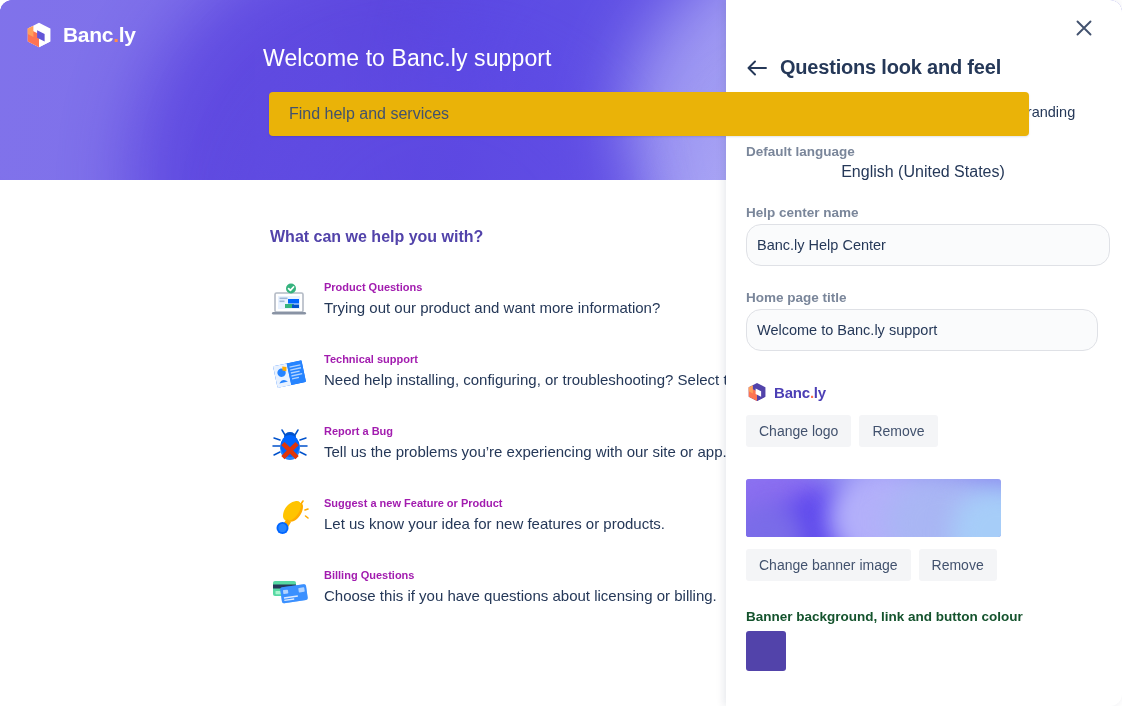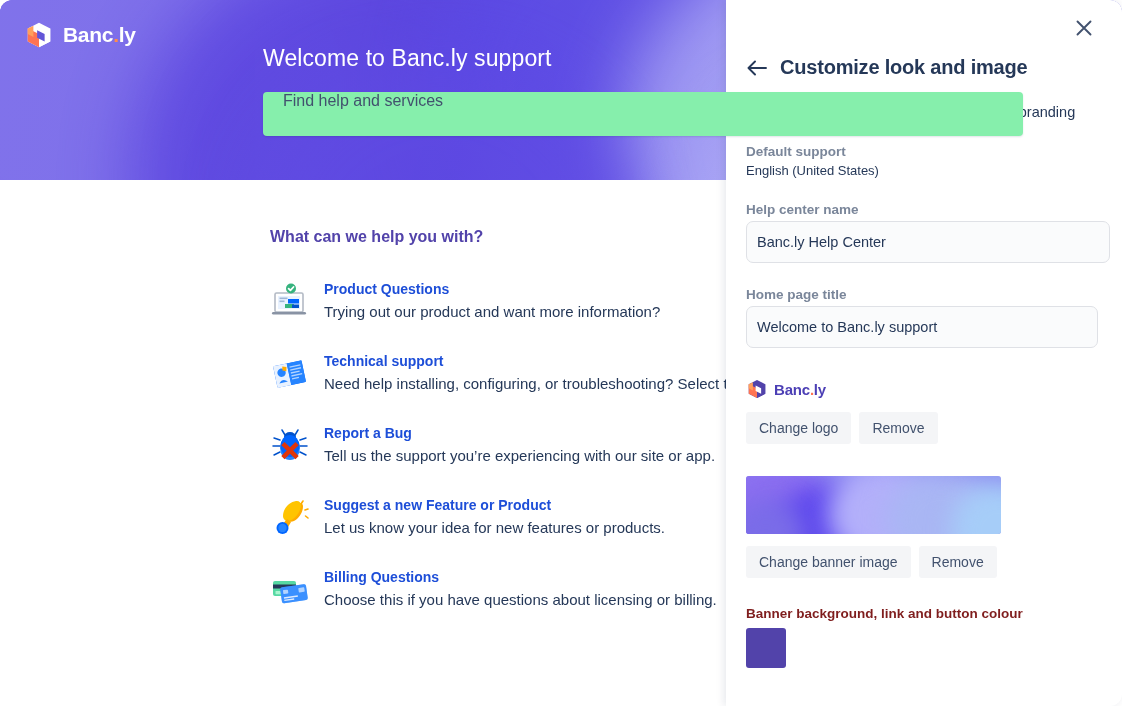--- a/index.html
+++ b/index.html
@@ -27,51 +27,51 @@
   .banner-shade { position:absolute; inset:0;
       background: linear-gradient(100deg, rgba(112,96,226,.30) 0%, rgba(90,70,220,.22) 42%, rgba(168,166,245,.10) 72%, rgba(160,170,242,.0) 100%); }
 
   .logo-wrap { position:absolute; left:24px; top:20px; display:flex; align-items:center; gap:9px; z-index:5; }
   .logo-mark { width:30px; height:30px; display:block; }
   .logo-text { font-size:21px; font-weight:bold; letter-spacing:-.3px; color:#ffffff; }
   .logo-text .dot { color:#ff8a4c; }
 
   .banner-inner { position:absolute; left:263px; top:0; width:820px; z-index:4; }
   .banner-title { margin-top:45px; font-size:23px; font-weight:400; color:#ffffff; letter-spacing:.1px; }
-  .search-box { margin-top:20px; width:760px; height:44px; background:#86efac; border-radius:4px;
-                display:flex; padding:0 20px;
-                box-shadow: 0 1px 2px rgba(9,30,66,.12); }
+  .search-box { margin-top:20px; width:760px; height:44px; background:#eab308; border-radius:4px;
+                display:flex; align-items:center; padding:0 20px;
+                box-shadow: 0 1px 2px rgba(9,30,66,.12); margin-left: 6px; }
   .search-box .ph { font-size:16px; color:#42526e; }
 
   .content { padding: 48px 0 0 270px; }
   .content-title { font-size:16px; font-weight:bold; color:#5243aa; margin-bottom:32px; }
   .topic { display:flex; align-items:flex-start; margin-bottom:28px; }
   .topic-icon { width:40px; height:40px; flex:0 0 40px; margin-right:14px; margin-top:4px; }
   .topic-body { padding-top:3px; }
-  .topic-title { font-size:14px; font-weight:bold; color:#1d4ed8; margin-bottom:6px; }
+  .topic-title { font-size:11px; font-weight:bold; color:#a21caf; margin-bottom:6px; }
   .topic-desc { font-size:15px; color:#253858; white-space:nowrap; }
 
   
   .panel { position:absolute; right:0; top:0; width:396px; height:706px; background:#ffffff;
            box-shadow: -2px 0 8px rgba(9,30,66,.10); border-top-right-radius:12px;
            border-bottom-right-radius:12px; overflow:hidden; }
   .panel-close { position:absolute; right:22px; top:12px; width:32px; height:32px;
                  display:flex; align-items:center; justify-content:center; cursor:pointer;
                  border-radius:3px; background:transparent; border:none; }
   .panel-inner { padding: 56px 22px 0 20px; }
   .panel-head { display:flex; align-items:center; gap:12px; }
   .back-btn { width:22px; height:22px; display:flex; align-items:center; justify-content:center;
               background:transparent; border:none; cursor:pointer; }
   .panel-title { font-size:20px; font-weight:bold; color:#253858; letter-spacing:-.2px; }
   .panel-sub { margin-top:25px; font-size:14.5px; color:#253858; }
 
   .field-label { font-size:13.5px; font-weight:bold; color:#7a869a; margin-top:24px; margin-bottom:4px; }
-  .field-static { font-size:13px; color:#253858; }
+  .field-static { font-size:16px; color:#253858;text-align:center; }
   .text-input { width:364px; height:42px; background:#fafbfc; border:1px solid #dfe1e6;
-                border-radius:7px; padding:0 10px; font-size:14.5px; color:#253858;
+                border-radius:15px; padding:0 10px; font-size:14.5px; color:#253858;
                 font-family:"Liberation Sans", sans-serif; outline:none; }
   .text-input.narrow { width:352px; }
 
   .panel-logo { display:flex; align-items:center; gap:6px; margin-top:30px; }
   .panel-logo .pl-mark { width:22px; height:22px; display:block; }
   .panel-logo .pl-text { font-size:15px; font-weight:bold; color:#4c3fb5; letter-spacing:-.2px; }
   .panel-logo .pl-text .dot { color:#ff7452; }
 
   .btn-row { display:flex; gap:8px; margin-top:12px; }
   .sec-btn { background:#f4f5f7; border:none; border-radius:3px; height:32px; padding:0 13px;
@@ -80,21 +80,21 @@
   .banner-thumb { margin-top:32px; width:255px; height:58px; border-radius:3px; overflow:hidden;
                   position:relative; background:#8d8bf0; }
   .banner-thumb .tb { position:absolute; border-radius:50%; filter: blur(12px); }
   .t1 { width:120px; height:100px; left:-32px; top:-18px; background:#8b6ef0; }
   .t2 { width:115px; height:105px; left:25px; top:10px;  background:#5b45ee; }
   .t3 { width:110px; height:100px; left:82px; top:-12px; background:#b3b0fa; }
   .t4 { width:110px; height:100px; left:140px; top:-6px; background:#a9b6f4; }
   .t5 { width:95px; height:95px;  left:205px; top:6px;   background:#a6cdf8; }
   .t6 { width:80px; height:70px;  left:-20px; top:24px;  background:#7a6ce8; }
 
-  .swatch-label { font-size:13.5px; font-weight:bold; color:#7f1d1d; margin-top:28px; margin-bottom:7px; }
+  .swatch-label { font-size:13.5px; font-weight:bold; color:#14532d; margin-top:28px; margin-bottom:7px; }
   .swatch { width:40px; height:40px; border-radius:3px; background:#5243aa; cursor:pointer; }
 </style>
 </head>
 <body>
 
 <div id="app">
 
   <div class="helpcenter">
 
     <div class="banner">
@@ -182,21 +182,21 @@
             <path d="M15 9 L12 4"></path>
               <path d="M25 9 L28 4"></path>
           </g>
           <ellipse cx="20" cy="11" rx="6" ry="5" fill="#0052cc"></ellipse>
           <ellipse cx="20" cy="22" rx="10" ry="12" fill="#2684ff"></ellipse>
           <ellipse cx="20" cy="20" rx="9.5" ry="11" fill="#0065ff"></ellipse>
           <path d="M14.5 16 l5.5 5.2 l5.5 -5.2 l3.2 3.2 l-5.4 5.4 l5.4 5.4 l-3.2 3.2 l-5.5 -5.4 l-5.5 5.4 l-3.2 -3.2 l5.4 -5.4 l-5.4 -5.4 z" fill="#de350b"></path>
         </svg>
         <div class="topic-body">
           <div class="topic-title">Report a Bug</div>
-          <div class="topic-desc">Tell us the support you’re experiencing with our site or app.</div>
+          <div class="topic-desc">Tell us the problems you’re experiencing with our site or app.</div>
         </div>
       </div>
 
       <div class="topic">
         <svg class="topic-icon" viewBox="0 0 40 40">
           <g stroke="#ffab00" stroke-width="1.6" stroke-linecap="round">
             <path d="M31 6 L33 3"></path>
               <path d="M35 12 L38 11"></path>
               <path d="M35.5 18 L38 20"></path>
           </g>
@@ -244,26 +244,26 @@
     </button>
 
     <div class="panel-inner">
 
       <div class="panel-head">
         <button class="back-btn">
           <svg width="20" height="16" viewBox="0 0 20 16">
             <path d="M19 8 L2 8 M8 1.5 L1.5 8 L8 14.5" stroke="#253858" stroke-width="1.9" fill="none" stroke-linecap="round" stroke-linejoin="round"></path>
           </svg>
         </button>
-        <div class="panel-title">Customize look and image</div>
+        <div class="panel-title">Questions look and feel</div>
       </div>
 
       <div class="panel-sub">Match your help center to your company's branding</div>
 
-      <div class="field-label">Default support</div>
+      <div class="field-label">Default language</div>
       <div class="field-static">English (United States)</div>
 
       <div class="field-label">Help center name</div>
       <input class="text-input" type="text" value="Banc.ly Help Center" style="">
 
       <div class="field-label">Home page title</div>
       <input class="text-input narrow" type="text" value="Welcome to Banc.ly support" style="">
 
       <div class="panel-logo">
         <svg class="pl-mark" viewBox="0 0 32 32">

